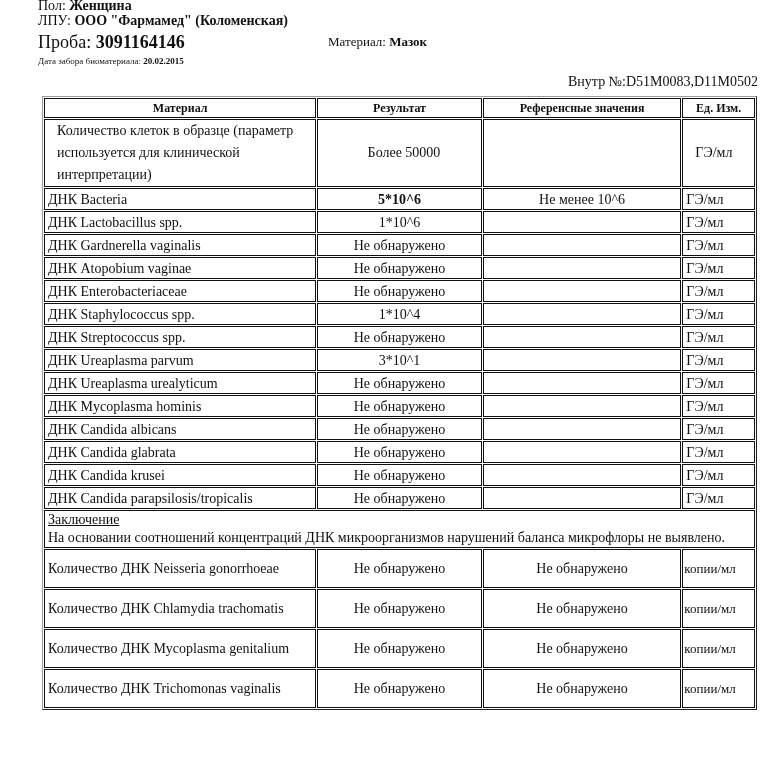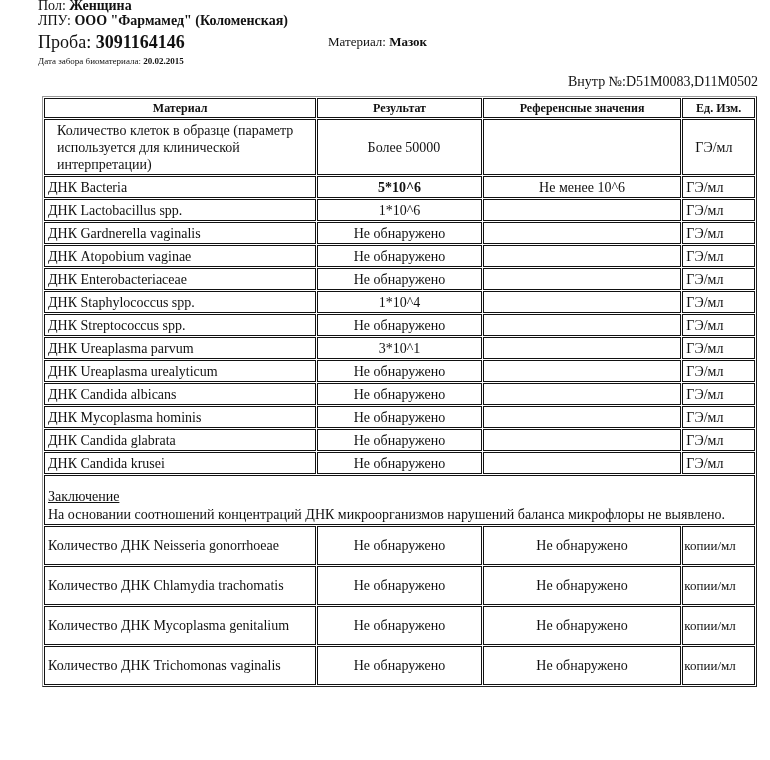--- a/index.html
+++ b/index.html
@@ -29,24 +29,24 @@
   }
   table.results th {
     font-size: 12px; font-weight: bold; text-align: center; height: 18px;
   }
   col.c1 { width: 270px; } col.c2 { width: 163px; } col.c3 { width: 197px; } col.c4 { width: 72px; }
   td.param { text-align: left; }
   td.center { text-align: center; }
   td.unit { text-align: left; padding-left: 2px; white-space: nowrap; }
   td.unit.copies { font-size: 13px; padding: 0 1px; }
   tr.single td { height: 20px; }
-  tr.tall td { height: 54px; line-height: 17px; padding-left: 12px; }
+  tr.tall td { height: 54px; line-height: 22px; padding-left: 12px; }
   tr.double td { height: 37px; line-height: 16px; }
   td.conclusion { padding: 2px 3px 2px 3px; line-height: 18px; }
-  .concl-title { text-decoration: underline; margin-top: 12px; }
+  .concl-title { text-decoration: underline; }
   .bold { font-weight: bold; }
 </style>
 </head>
 <body>
 
 <div id="sex-line" class="hdr-small">
   <span>Пол:</span>
   <b>Женщина</b>
 </div>
 <div id="lpu-line" class="hdr-small">
@@ -140,39 +140,45 @@
       <td class="center"></td>
       <td class="unit">ГЭ/мл</td>
     </tr>
     <tr class="single">
       <td class="param">ДНК Ureaplasma urealyticum</td>
       <td class="center">Не обнаружено</td>
       <td class="center"></td>
       <td class="unit">ГЭ/мл</td>
     </tr>
     <tr class="single">
+      <td class="param">ДНК Mycoplasma hominis</td>
+      <td class="center">Не обнаружено</td>
+      <td class="center"></td>
+      <td class="unit">ГЭ/мл</td>
+    </tr>
+    <tr class="single">
       <td class="param">ДНК Candida albicans</td>
       <td class="center">Не обнаружено</td>
       <td class="center"></td>
       <td class="unit">ГЭ/мл</td>
     </tr>
     <tr class="single">
-      <td class="param">ДНК Mycoplasma hominis</td>
-      <td class="center">Не обнаружено</td>
-      <td class="center"></td>
-      <td class="unit">ГЭ/мл</td>
-    </tr>
-    <tr class="single">
       <td class="param">ДНК Candida glabrata</td>
       <td class="center">Не обнаружено</td>
       <td class="center"></td>
       <td class="unit">ГЭ/мл</td>
     </tr>
     <tr class="single">
       <td class="param">ДНК Candida krusei</td>
+      <td class="center">Не обнаружено</td>
+      <td class="center"></td>
+      <td class="unit">ГЭ/мл</td>
+    </tr>
+    <tr class="single">
+      <td class="param">ДНК Candida parapsilosis/tropicalis</td>
       <td class="center">Не обнаружено</td>
       <td class="center"></td>
       <td class="unit">ГЭ/мл</td>
     </tr>
 
     <tr>
       <td class="conclusion" colspan="4">
         <div class="concl-title">Заключение</div>
         <div>На основании соотношений концентраций ДНК микроорганизмов нарушений баланса микрофлоры не выявлено.</div>
       </td>

